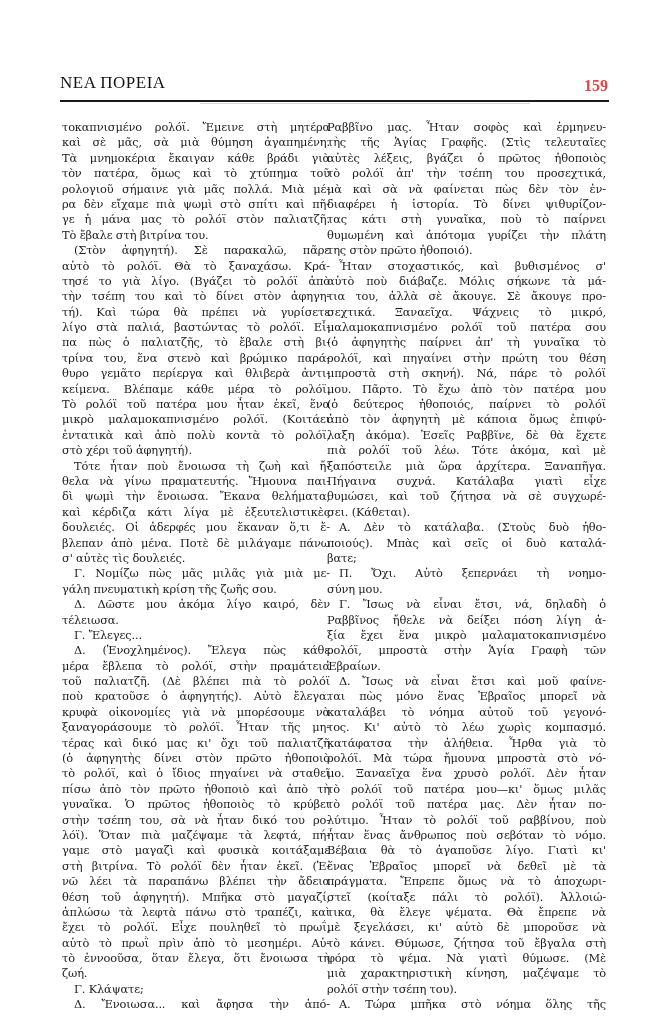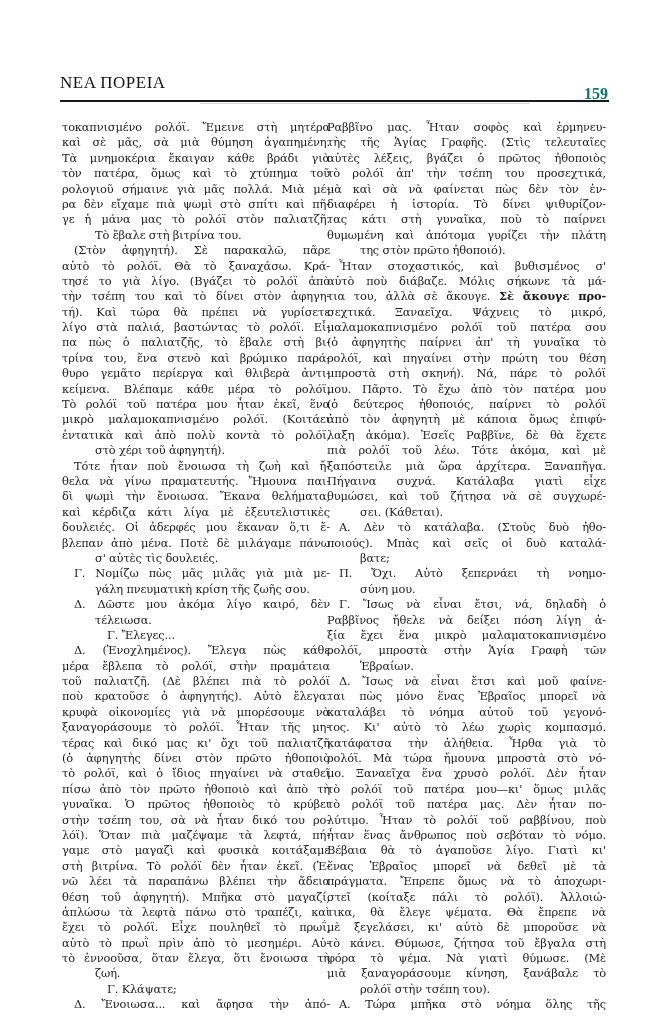--- a/index.html
+++ b/index.html
@@ -2,34 +2,34 @@
 <html><head>
 <meta charset="utf-8">
 <style>
   html, body { margin: 0; padding: 0; }
   body {
     width: 646px; height: 1024px; background: #ffffff; position: relative; overflow: hidden;
     font-family: "DejaVu Serif", "Liberation Serif", serif; color: #1a1a1a;
   }
   .header { position: absolute; left: 60px; top: 73px; width: 548px; height: 22px; }
   .header-title { position: absolute; left: 0; top: 0; font-family: "Liberation Serif", serif; font-size: 17px; letter-spacing: 0.5px; font-weight: normal; color: #141414; }
-  .page-number { position: absolute; right: 0; top: 12px; font-family: "Liberation Serif", serif; font-size: 16px; font-weight: bold; color: #0f766e; }
+  .page-number { position: absolute; right: 0; top: 4px; font-family: "Liberation Serif", serif; font-size: 16px; font-weight: bold; color: #ef4444; }
   .rule { position: absolute; left: 60px; top: 100px; width: 549px; height: 2px; background: #1a1a1a; }
   .rule-shadow { position: absolute; left: 200px; top: 103px; width: 330px; height: 1px; background: #d6d6d6; }
   .column { position: absolute; top: 120px; }
   .col-left { left: 62px; width: 268px; }
   .col-right { left: 327px; width: 279px; }
   .line {
     display: block; height: 15.4px; line-height: 15.4px; font-size: 11.4px;
     text-align: justify; text-align-last: justify; white-space: nowrap; overflow: hidden;
     font-family: "DejaVu Serif", serif; letter-spacing: -0.15px; color: #1c1c1c;
   }
-  .line.last { text-align-last: left; margin-left: 33px; }
+  .line.last { text-align-last: left; }
   .line.indent { padding-left: 12px; }
-  .bold { font-weight: bold; }
+  .bold { font-weight: normal; }
 </style>
 </head>
 <body>
 
 <div class="header">
   <span class="header-title">ΝΕΑ ΠΟΡΕΙΑ</span>
   <span class="page-number">159</span>
 </div>
 <div class="rule"></div>
 <div class="rule-shadow"></div>
@@ -143,16 +143,16 @@
     <div class="line"><span>λύτιμο. Ἦταν τὸ ρολόϊ τοῦ ραββίνου, ποὺ</span></div>
     <div class="line"><span>ἦταν ἕνας ἄνθρωπος ποὺ σεβόταν τὸ νόμο.</span></div>
     <div class="line"><span>Βέβαια θὰ τὸ ἀγαποῦσε λίγο. Γιατὶ κι'</span></div>
     <div class="line"><span>ἕνας Ἑβραῖος μπορεῖ νὰ δεθεῖ μὲ τὰ</span></div>
     <div class="line"><span>πράγματα. Ἔπρεπε ὅμως νὰ τὸ ἀποχωρι-</span></div>
     <div class="line"><span>στεῖ (κοίταξε πάλι τὸ ρολόϊ). Ἀλλοιώ-</span></div>
     <div class="line"><span>τικα, θὰ ἔλεγε ψέματα. Θὰ ἔπρεπε νὰ</span></div>
     <div class="line"><span>μὲ ξεγελάσει, κι' αὐτὸ δὲ μποροῦσε νὰ</span></div>
     <div class="line"><span>τὸ κάνει. Θύμωσε, ζήτησα τοῦ ἔβγαλα στὴ</span></div>
     <div class="line"><span>φόρα τὸ ψέμα. Νὰ γιατὶ θύμωσε. (Μὲ</span></div>
-    <div class="line"><span>μιὰ ξαναγοράσουμε κίνηση, ξανάβαλε τὸ</span></div>
+    <div class="line"><span>μιὰ χαρακτηριστικὴ κίνηση, μαζέψαμε τὸ</span></div>
     <div class="line last"><span>ρολόϊ στὴν τσέπη του).</span></div>
     <div class="line indent"><span>Α. Τώρα μπῆκα στὸ νόημα ὅλης τῆς</span></div>
   </div>
 
 </body></html>

